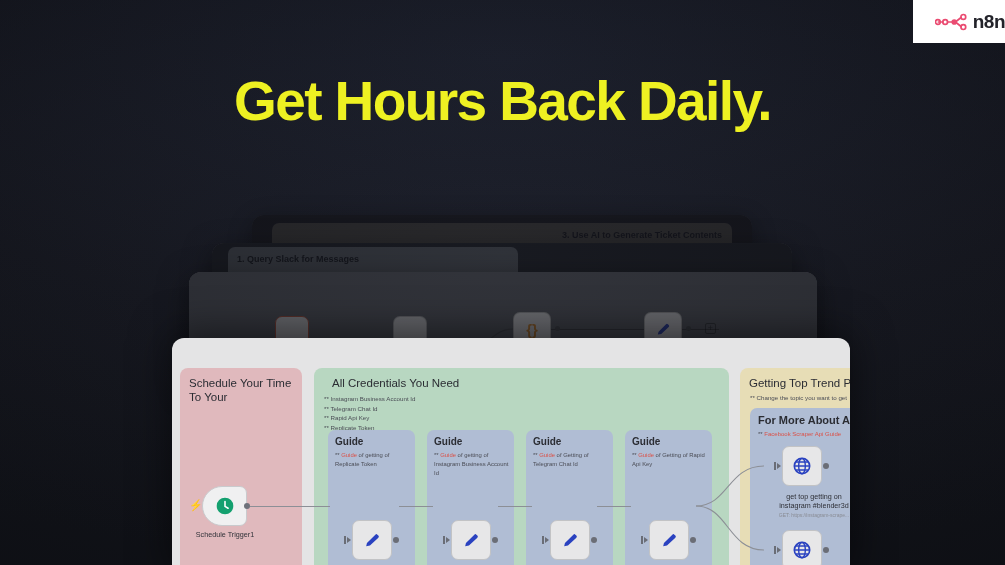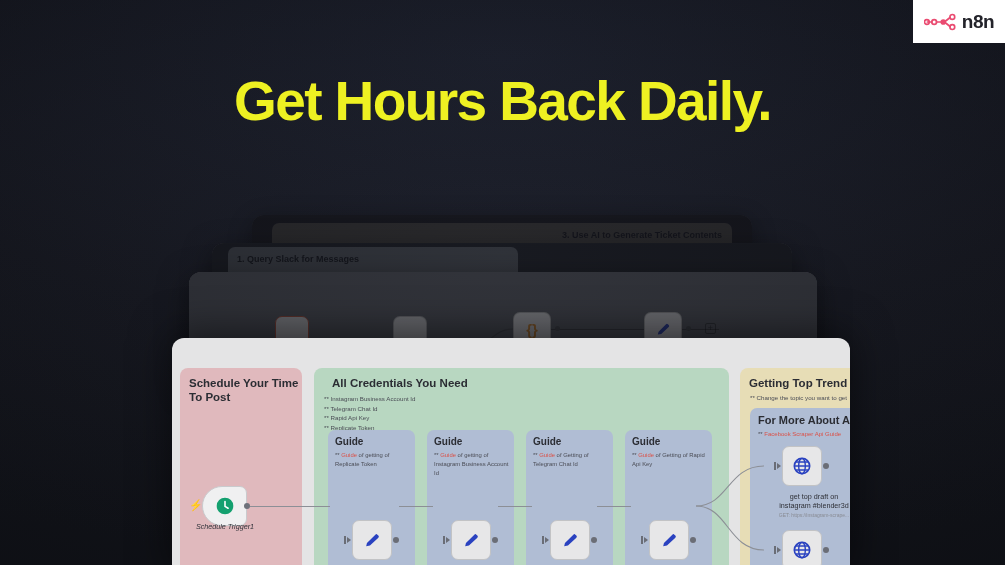--- a/index.html
+++ b/index.html
@@ -22,21 +22,21 @@
     content: ""; position: absolute; inset: 0;
     background: radial-gradient(130% 100% at 50% 45%, rgba(255,255,255,0.022), rgba(0,0,0,0.35) 100%);
     pointer-events: none;
   }
 
   
   .logo-badge {
     position: absolute; top: 0; right: 0;
     width: 92px; height: 43px;
     background: #ffffff;
-    display: flex; align-items: center; justify-content: center;
+    display: flex; align-items: center; justify-content: flex-end;
     gap: 4px;
     z-index: 60;
   }
   .logo-badge .mark { width: 34px; height: 20px; flex: none; }
   .logo-badge .wordmark {
     font-size: 19px; font-weight: bold; color: #23232a;
     letter-spacing: -0.5px; line-height: 1;
   }
 
   
@@ -134,21 +134,21 @@
   .dim-3 .veil { background: rgba(14,16,23,0.62); }
   .front .veil { background: rgba(14,16,23,0.04); }
 
   
   .region {
     position: absolute;
     border-radius: 8px;
   }
   .region-title {
     position: absolute;
-    font-size: 11.5px; font-weight: bold; color: #2c2e35;
+    font-size: 11.5px; font-weight: normal; color: #2c2e35;
     line-height: 14px;
   }
   .region-lines {
     position: absolute;
     font-size: 6.2px; line-height: 9.6px; color: #4c4f58;
     white-space: nowrap;
   }
 
   .region.schedule { left: 8px;   top: 30px;  width: 122px; height: 214px; background: #e9c0c4; }
   .region.creds    { left: 142px; top: 30px;  width: 415px; height: 214px; background: #bfdfc8; }
@@ -334,21 +334,21 @@
     </div>
     <div class="veil"></div>
   </div>
 
   <div class="card front">
     <div class="card-canvas">
 
       <div class="region schedule">
         <div class="region-title" style="left:9px;top:8px;">
           <span>Schedule Your Time</span><br>
-          <span>To Post</span>
+          <span>To Your</span>
         </div>
       </div>
 
       <div class="region creds">
         <div class="region-title" style="left:18px;top:8px;">All Credentials You Need</div>
         <div class="region-lines" style="left:10px;top:26px;">
           <div>** Instagram Business Account Id</div>
           <div>** Telegram Chat Id</div>
           <div>** Rapid Api Key</div>
           <div>** Replicate Token</div>
@@ -426,21 +426,21 @@
               <circle cx="12" cy="12" r="9.2" fill="none" stroke="#2b44c7" stroke-width="2"></circle>
               <ellipse cx="12" cy="12" rx="4" ry="9.2" fill="none" stroke="#2b44c7" stroke-width="1.7"></ellipse>
               <path d="M3 12h18M4.7 7.2h14.6M4.7 16.8h14.6" stroke="#2b44c7" stroke-width="1.6"></path>
             </svg>
           </div>
           <div class="in-bar" style="left:24px;top:54px;"></div>
           <div class="in-arrow" style="left:27px;top:54.5px;"></div>
           <div class="out-dot" style="left:73px;top:55px;"></div>
 
           <div class="node-label wrapped" style="left:4px;top:84px;width:120px;">
-            <span>get top draft on</span><br>
+            <span>get top getting on</span><br>
             <span>instagram #blender3d</span>
           </div>
           <div class="node-sub" style="left:4px;top:104px;width:120px;overflow:hidden;">GET: https://instagram-scrape...</div>
 
           <div class="node" style="left:32px;top:122px;">
             <svg width="20" height="20" viewBox="0 0 24 24">
               <circle cx="12" cy="12" r="9.2" fill="none" stroke="#2b44c7" stroke-width="2"></circle>
               <ellipse cx="12" cy="12" rx="4" ry="9.2" fill="none" stroke="#2b44c7" stroke-width="1.7"></ellipse>
               <path d="M3 12h18M4.7 7.2h14.6M4.7 16.8h14.6" stroke="#2b44c7" stroke-width="1.6"></path>
             </svg>
@@ -451,21 +451,21 @@
         </div>
       </div>
 
       <div class="node trigger" style="left:30px;top:148px;z-index:5;">
         <svg width="20" height="20" viewBox="0 0 24 24">
           <circle cx="12" cy="12" r="10" fill="#14a06f"></circle>
           <path d="M12 6.6v5.9l3.7 2.2" stroke="#ffffff" stroke-width="1.9" fill="none" stroke-linecap="round"></path>
         </svg>
       </div>
       <div class="bolt" style="left:17px;top:162px;z-index:5;">⚡</div>
-      <div class="node-label" style="left:5px;top:184px;width:96px;z-index:5;font-style:italic;">Schedule Trigger1</div>
+      <div class="node-label" style="left:5px;top:192px;width:96px;z-index:5;">Schedule Trigger1</div>
       <div class="out-dot" style="left:72px;top:165px;z-index:6;"></div>
 
       <div class="wire" style="left:78px;top:167.5px;width:80px;z-index:4;"></div>
       <div class="wire" style="left:227px;top:167.5px;width:34px;z-index:4;"></div>
       <div class="wire" style="left:326px;top:167.5px;width:34px;z-index:4;"></div>
       <div class="wire" style="left:425px;top:167.5px;width:34px;z-index:4;"></div>
 
       <svg class="curves" width="678" height="240" style="z-index:4;">
         <path d="M524 168 C 556 168, 556 128, 592 128" stroke="#8c8f96" stroke-width="1.1" fill="none"></path>
         <path d="M524 168 C 556 168, 556 212, 592 212" stroke="#8c8f96" stroke-width="1.1" fill="none"></path>

